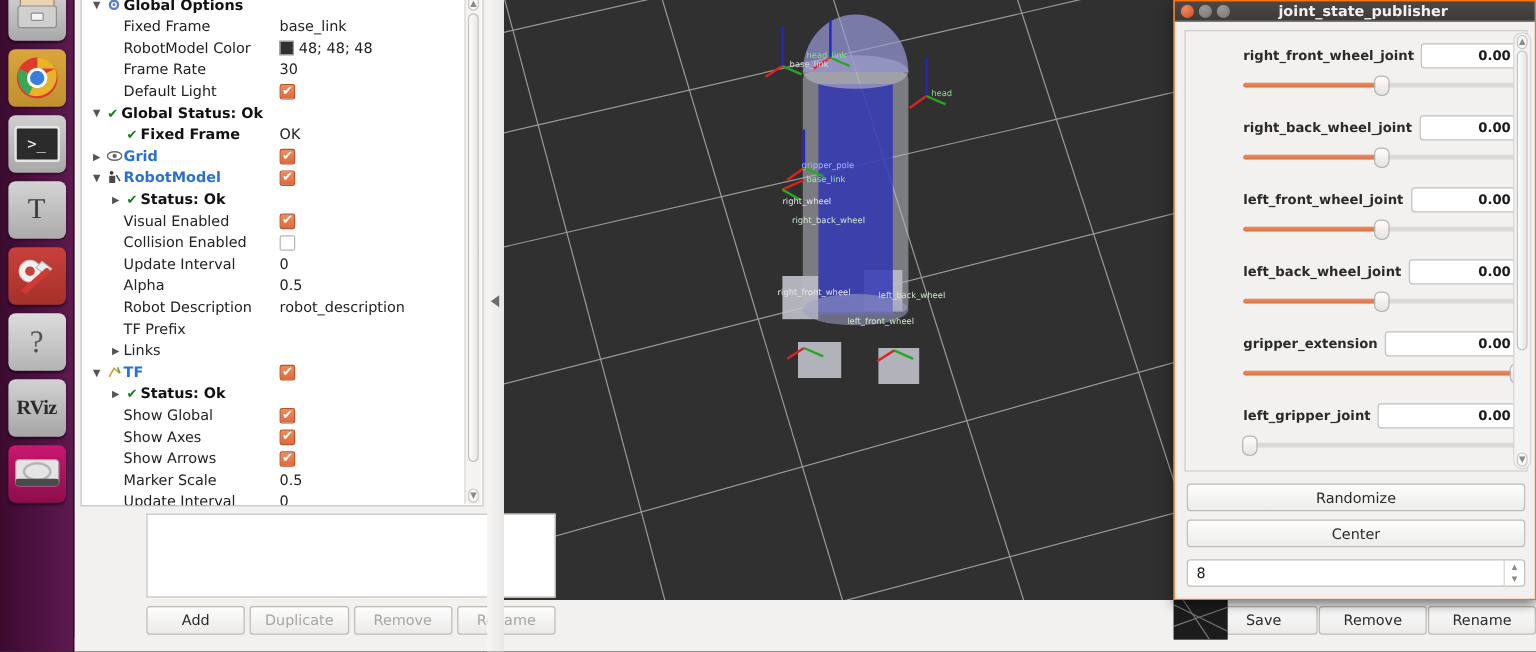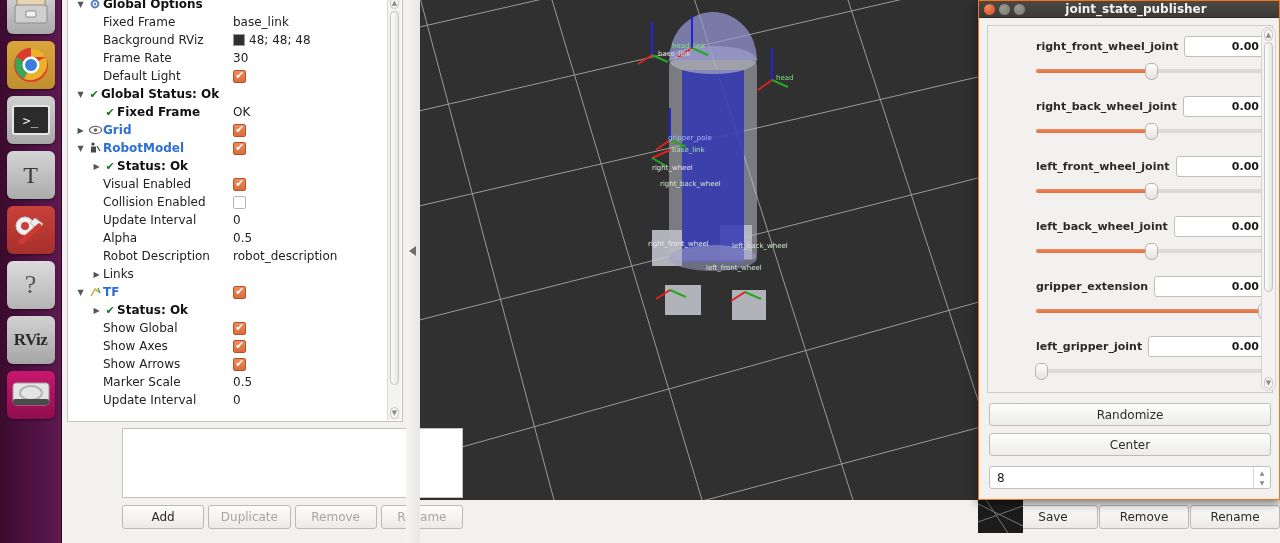--- a/index.html
+++ b/index.html
@@ -307,21 +307,21 @@
           <span style="flex: 0 0 22px;"></span>
           <span class="tw-expander"></span>
           <span class="tw-label">Fixed Frame</span>
           <span class="tw-value">
             <span>base_link</span>
           </span>
         </div>
         <div class="tree-row">
           <span style="flex: 0 0 22px;"></span>
           <span class="tw-expander"></span>
-          <span class="tw-label">Background RViz</span>
+          <span class="tw-label">RobotModel Color</span>
           <span class="tw-value">
             <span class="swatch"></span>
             <span>48; 48; 48</span>
           </span>
         </div>
         <div class="tree-row">
           <span style="flex: 0 0 22px;"></span>
           <span class="tw-expander"></span>
           <span class="tw-label">Frame Rate</span>
           <span class="tw-value">
@@ -417,20 +417,28 @@
           <span class="tw-value">
             <span>0.5</span>
           </span>
         </div>
         <div class="tree-row">
           <span style="flex: 0 0 22px;"></span>
           <span class="tw-expander"></span>
           <span class="tw-label">Robot Description</span>
           <span class="tw-value">
             <span>robot_description</span>
+          </span>
+        </div>
+        <div class="tree-row">
+          <span style="flex: 0 0 22px;"></span>
+          <span class="tw-expander"></span>
+          <span class="tw-label">TF Prefix</span>
+          <span class="tw-value">
+            <span></span>
           </span>
         </div>
         <div class="tree-row">
           <span style="flex: 0 0 22px;"></span>
           <span class="tw-expander">▶</span>
           <span class="tw-label">Links</span>
         </div>
         <div class="tree-row">
           <span style="flex: 0 0 6px;"></span>
           <span class="tw-expander">▼</span>

